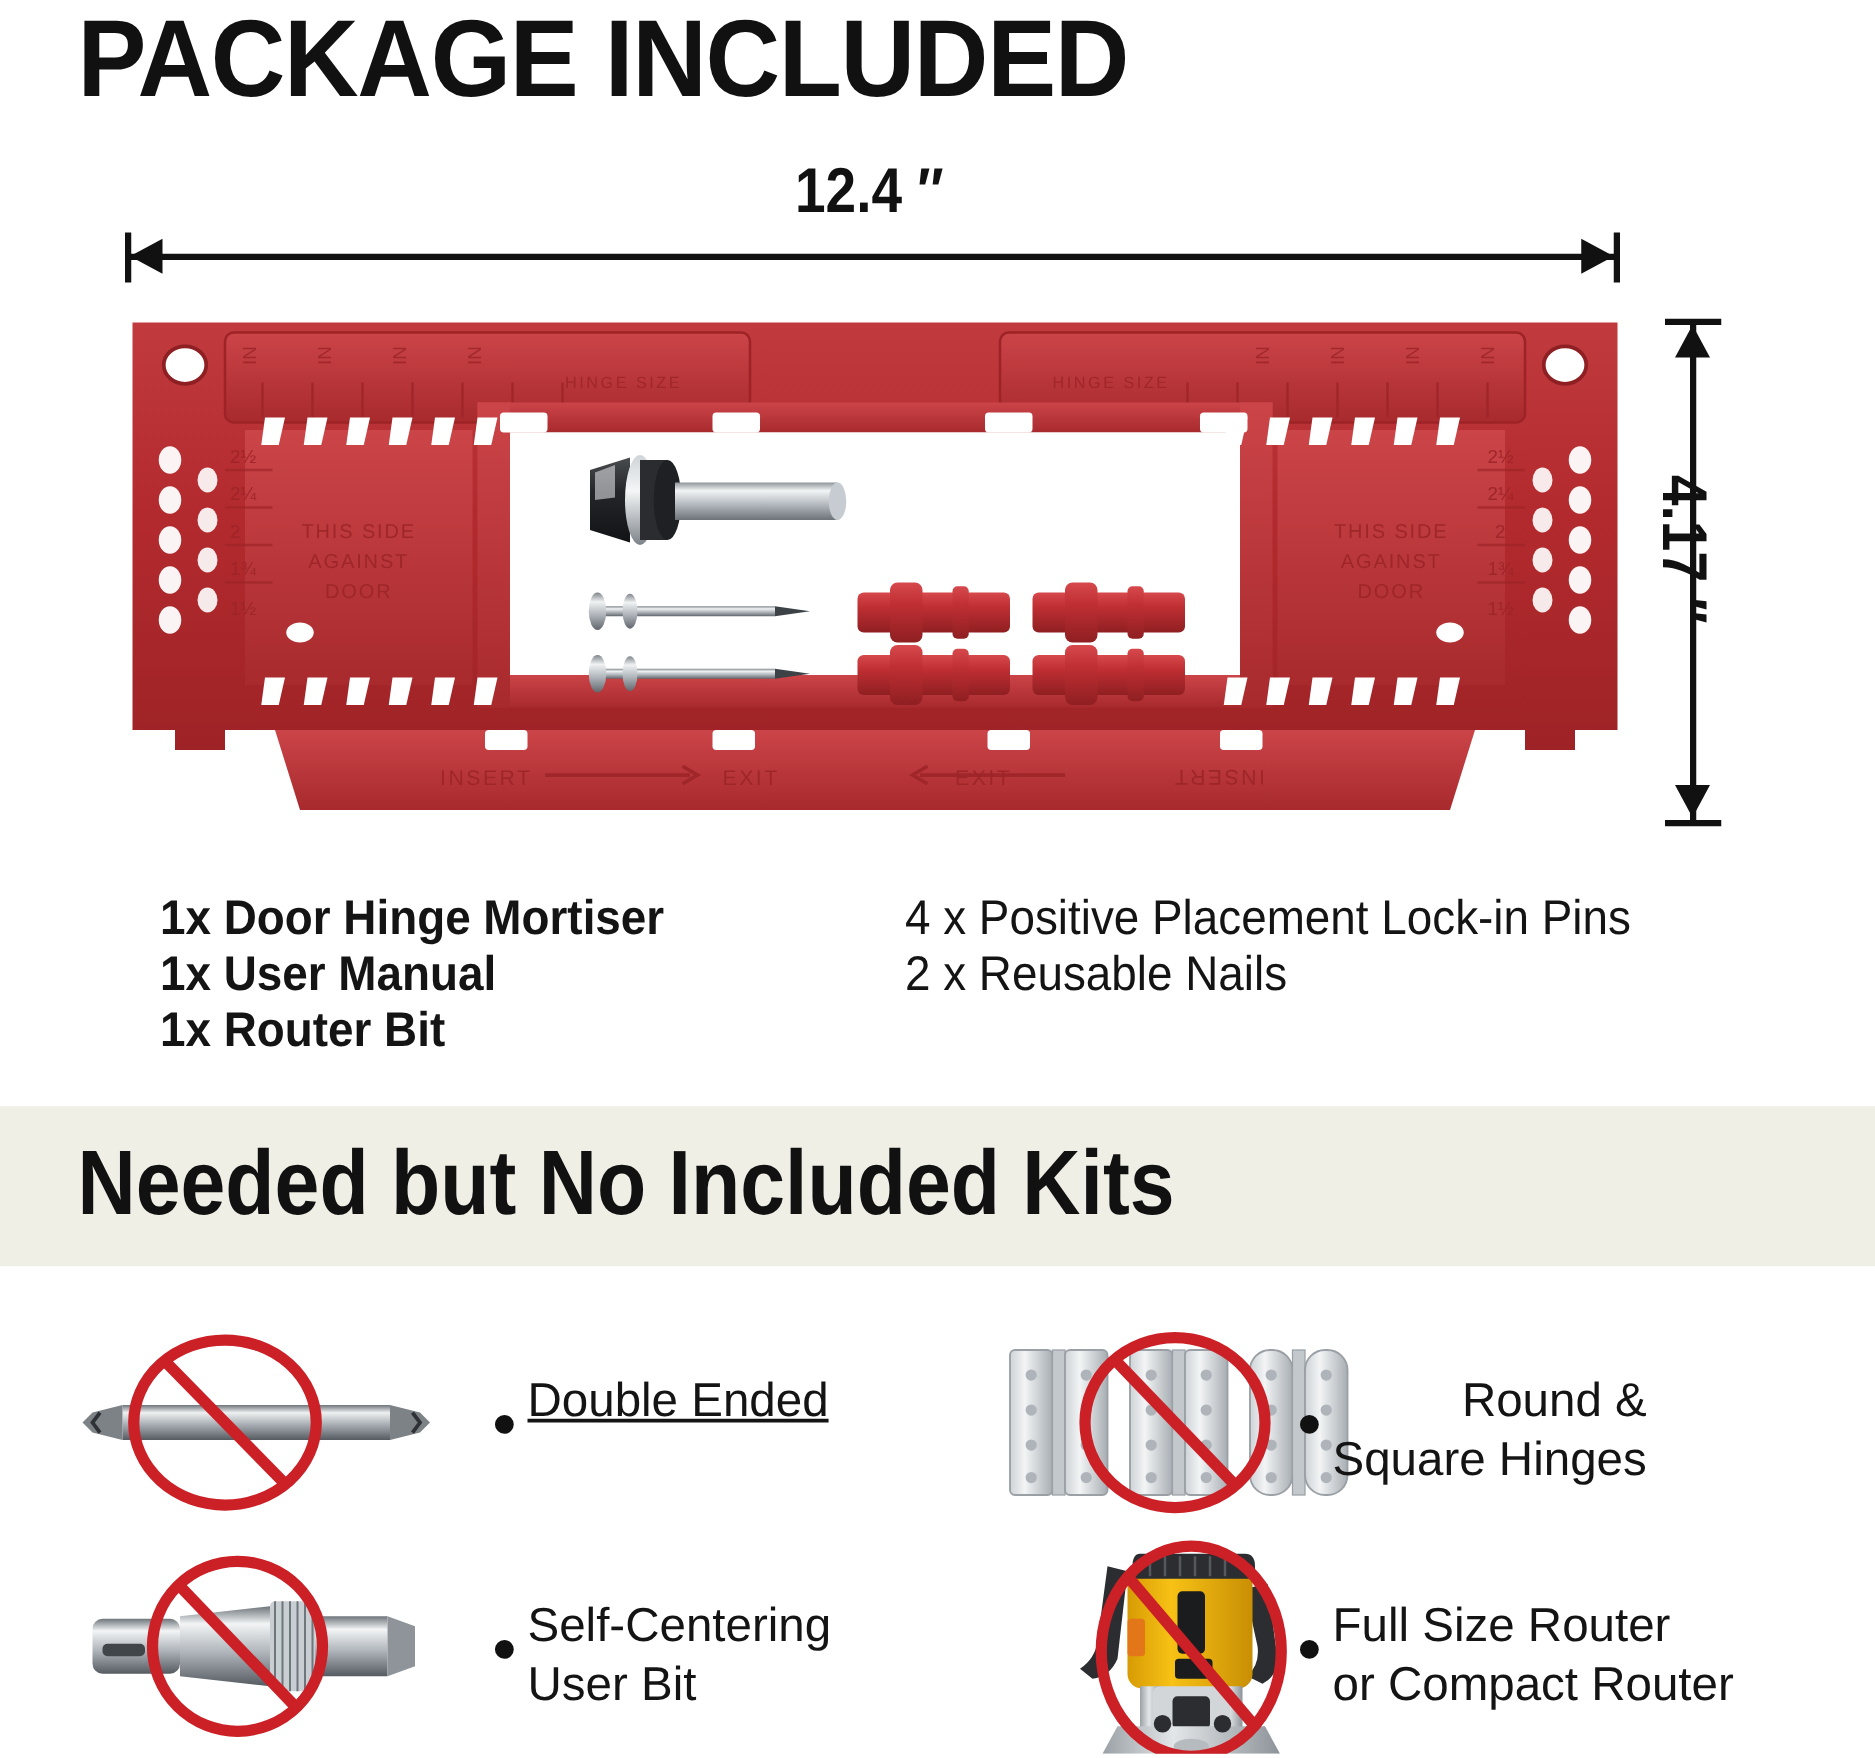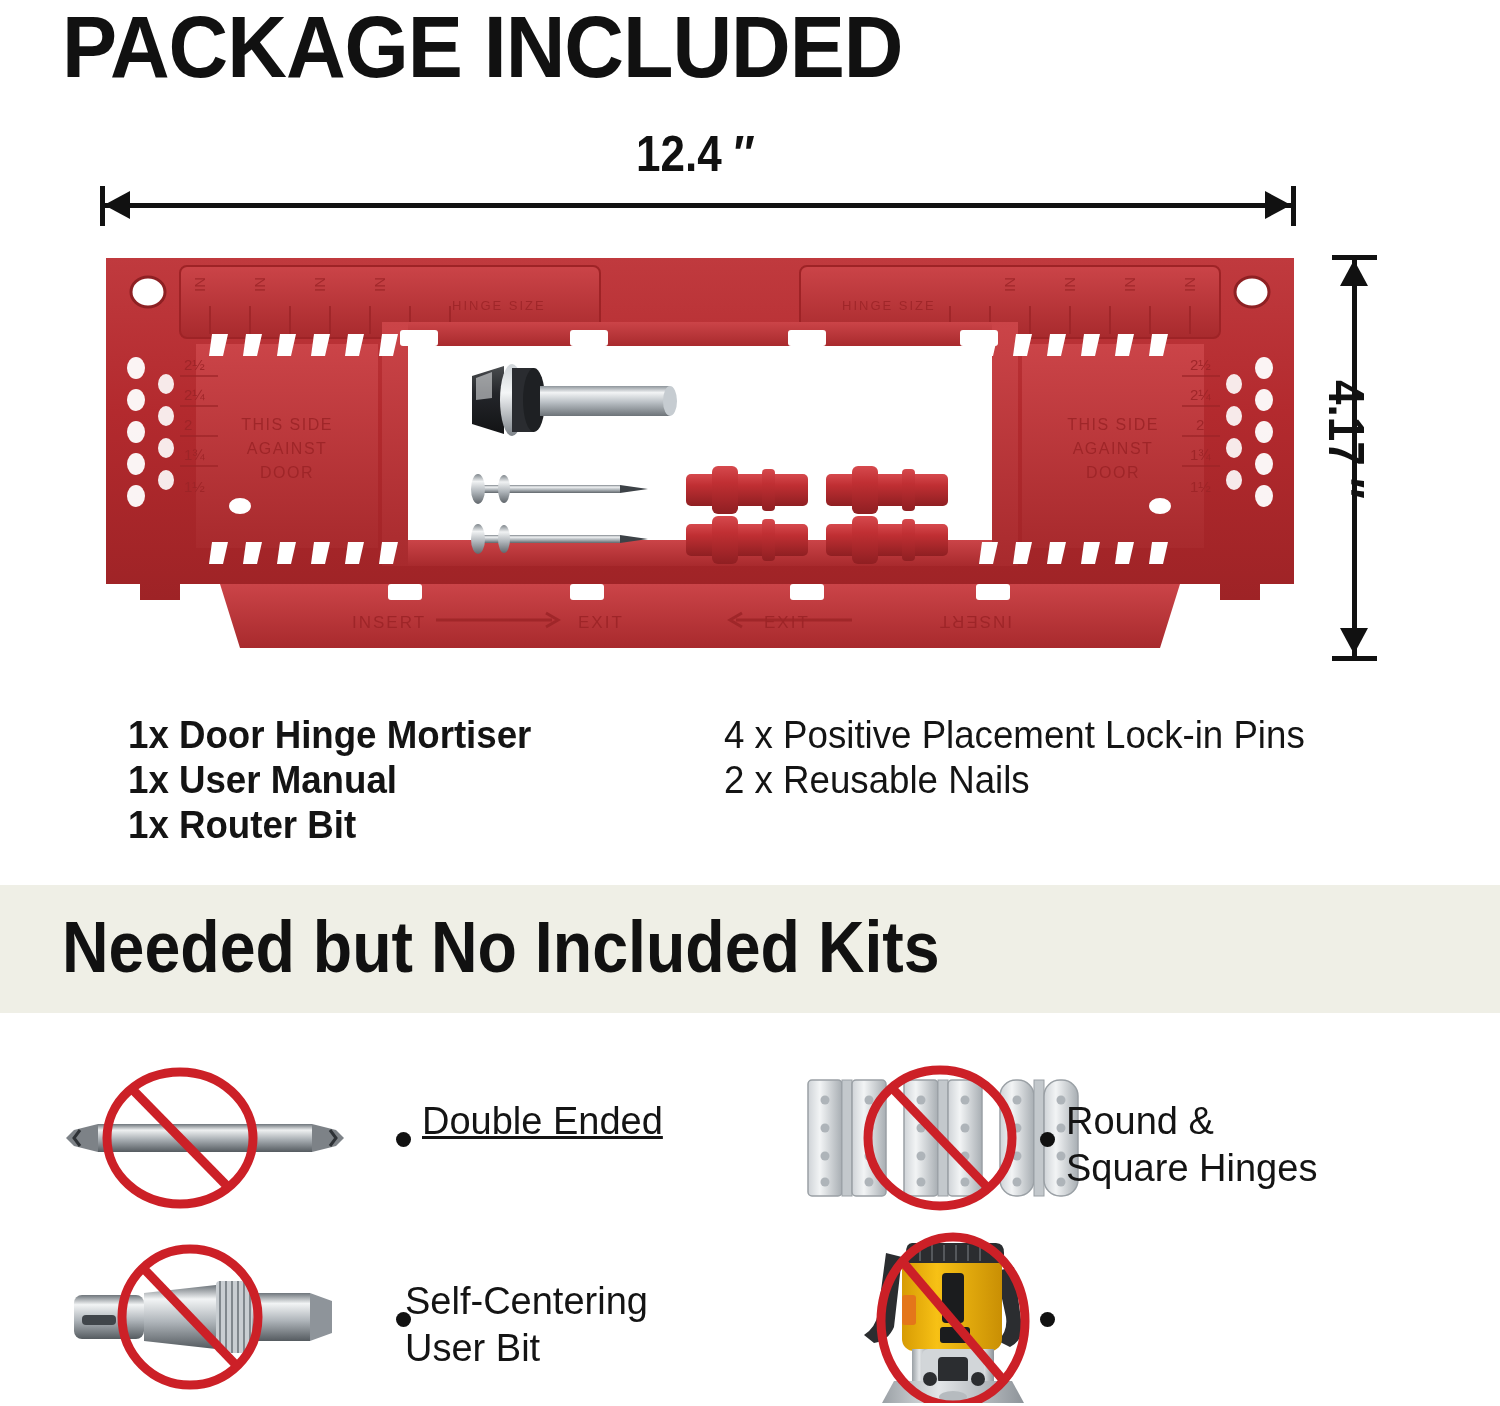--- a/index.html
+++ b/index.html
@@ -581,26 +581,30 @@
     </div>
 
   </div>
 
   <div style="position:absolute;left:396px;top:1132px;width:15px;height:15px;border-radius:50%;background:#111;"></div>
   <div style="position:absolute;left:422px;top:1098px;font-size:38px;line-height:47px;color:#141414;white-space:nowrap;text-decoration:underline;">
     <span>Double Ended</span><br>
   </div>
 
   <div style="position:absolute;left:1040px;top:1132px;width:15px;height:15px;border-radius:50%;background:#111;"></div>
-  <div style="position:absolute;left:1066px;top:1098px;font-size:38px;line-height:47px;color:#141414;white-space:nowrap;">
+  <div style="position:absolute;left:1066px;top:1098px;font-size:38px;line-height:47px;color:#141414;white-space:nowrap;text-align:right;">
     <span>Round &amp;</span><br>
     <span>Square Hinges</span>
   </div>
 
   <div style="position:absolute;left:396px;top:1312px;width:15px;height:15px;border-radius:50%;background:#111;"></div>
-  <div style="position:absolute;left:405px;top:1278px;font-size:38px;line-height:47px;color:#141414;white-space:nowrap;">
+  <div style="position:absolute;left:422px;top:1278px;font-size:38px;line-height:47px;color:#141414;white-space:nowrap;">
     <span>Self-Centering</span><br>
     <span>User Bit</span>
   </div>
 
   <div style="position:absolute;left:1040px;top:1312px;width:15px;height:15px;border-radius:50%;background:#111;"></div>
+  <div style="position:absolute;left:1066px;top:1278px;font-size:38px;line-height:47px;color:#141414;white-space:nowrap;">
+    <span>Full Size Router</span><br>
+    <span>or Compact Router</span>
+  </div>
 
 </div>
 
 </body></html>

